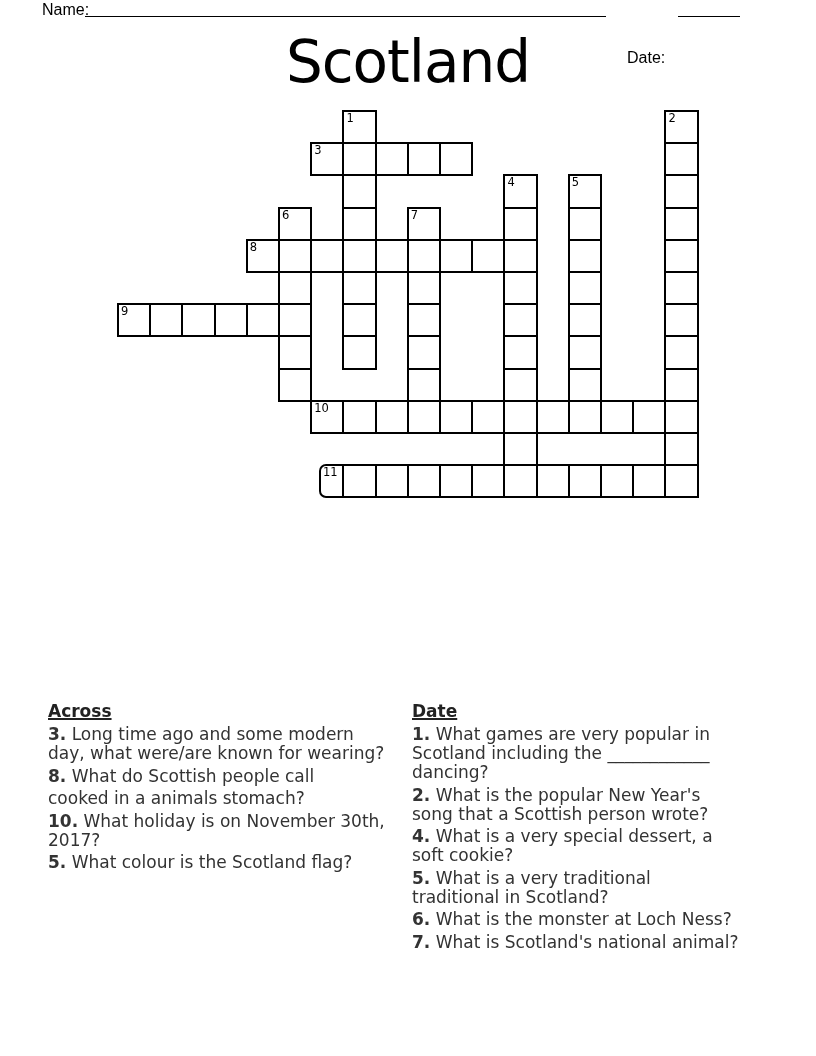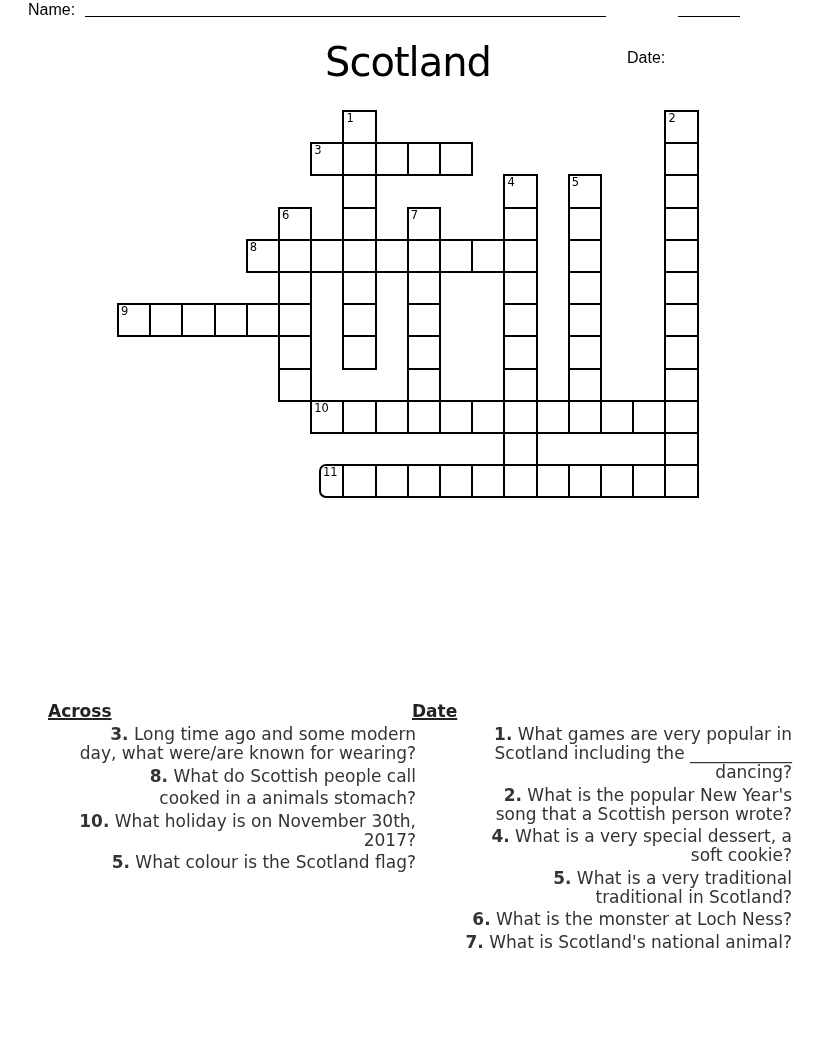--- a/index.html
+++ b/index.html
@@ -15,38 +15,38 @@
 
   
   .top-label {
     position: absolute;
     top: 0px;
     font-family: "Liberation Sans", sans-serif;
     font-size: 16px;
     line-height: 19px;
     color: #000;
   }
-  .name-label { left: 28px; text-align: center; }
+  .name-label { left: 42px; text-align: center; }
   .date-label { left: 627px; margin-top: 48px; }
   .blank-line {
     position: absolute;
     height: 15px;
     border-bottom: 1.5px solid #000;
   }
   .name-line { left: 85px; top: 1px; width: 521px; }
   .date-line { left: 678px; top: 1px; width: 62px; }
 
   
   .title {
     position: absolute;
     top: 34px;
     left: 0;
     width: 100%;
     text-align: center;
-    font-size: 40px;
+    font-size: 58px;
     line-height: 56px;
     letter-spacing: -1px;
     color: #000;
   }
 
   
   .grid {
     position: absolute;
     left: 117px;
     top: 110px;
@@ -83,21 +83,21 @@
   .clues-heading {
     font-weight: bold;
     text-decoration: underline;
     text-decoration-thickness: 1.5px;
     font-size: 17px;
     line-height: 19px;
     margin: 0 0 4px 0;
     color: #222;
   }
   .clue { margin: 0 0 3.5px 0; }
-  .clue-line { height: 19px; line-height: 19px; white-space: nowrap; text-align: right; }
+  .clue-line { height: 19px; line-height: 19px; white-space: nowrap; }
   .clue-num { font-weight: bold; }
 </style>
 </head>
 <body>
 
 <div class="page">
 
   <span class="top-label name-label">Name:</span>
   <span class="blank-line name-line"></span>
   <span class="top-label date-label">Date:</span>

